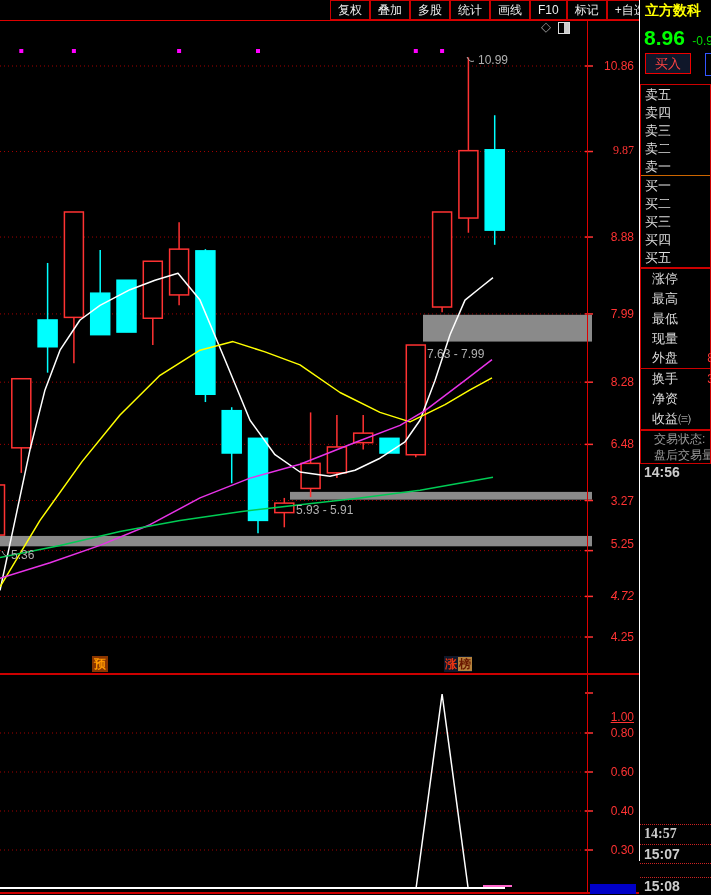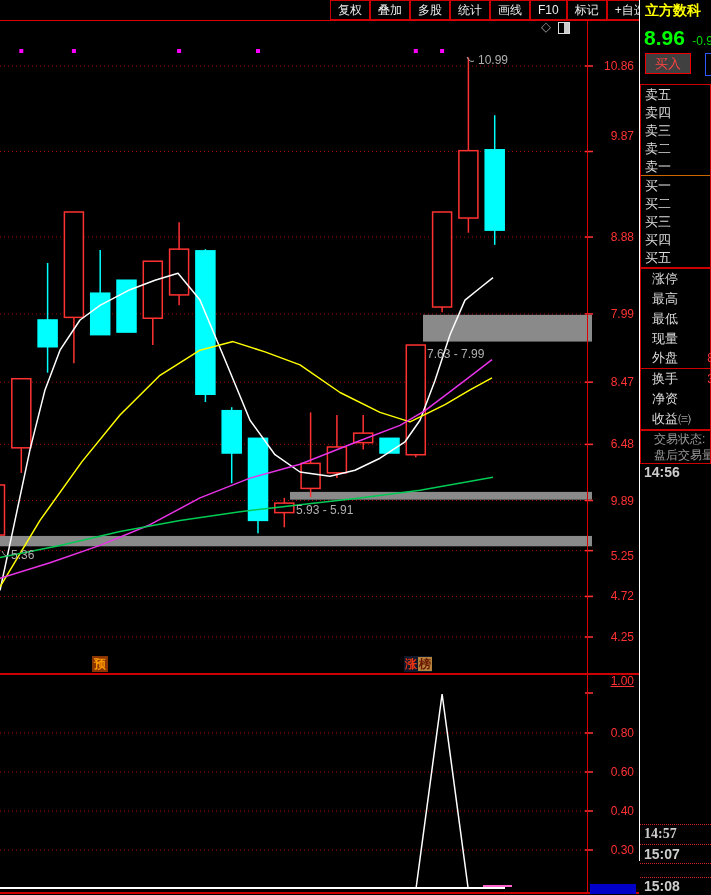--- a/index.html
+++ b/index.html
@@ -24,32 +24,32 @@
               font-size:12px;line-height:13px;}
   
   .vline-chart{position:absolute;left:587px;top:21px;width:0;height:872px;border-left:1px solid #d00;}
   .hline{position:absolute;left:0;width:639px;height:0;border-top:2px solid #c00;}
   #ind-top-border{top:673px;}
   #bottom-border{top:892px;}
   #blue-bar{position:absolute;left:590px;top:884px;width:46px;height:10px;background:#0000c8;}
   
   .chip{position:absolute;top:656px;height:16px;line-height:16px;font-size:12px;font-weight:bold;}
   #chip-yu{left:92px;padding:0 2px;background:#8a3500;color:#ff9900;}
-  #chip-zb{left:404px;background:#0f172a;}
+  #chip-zb{left:444px;background:#0f172a;}
   #chip-zb .zb-a{color:#e93312;padding:0 1px;}
   #chip-zb .zb-b{background:#b5823c;color:#6a1800;padding:0 1px;}
   
   #right-panel{position:absolute;left:639px;top:0;width:72px;height:861px;background:#000;
                border-left:1px solid #ffffff;}
   .rp-name{position:absolute;left:5px;top:2px;color:#ffff00;font-size:14px;font-weight:bold;white-space:nowrap;}
   .rp-price-row{position:absolute;left:4px;top:26px;white-space:nowrap;}
   .rp-price{color:#00ff00;font-size:21px;font-weight:bold;}
   .rp-chg{color:#00dd00;font-size:12px;margin-left:3px;}
   .rp-btn-row{position:absolute;left:5px;top:53px;height:22px;white-space:nowrap;}
-  .buy-btn{width:46px;height:21px;background:#404040;border:1px solid #e00;color:#ff4444;
+  .buy-btn{width:46px;height:21px;background:#0f172a;border:1px solid #e00;color:#ff4444;
            font-size:13px;padding:0;font-family:inherit;}
   .sliver-btn{position:absolute;left:60px;top:0;width:14px;height:21px;background:#000;
               border:1px solid #3355ff;}
   .order-book{position:absolute;left:0;top:84px;width:71px;height:184px;border:1px solid #c00;
               box-sizing:border-box;display:flex;flex-direction:column;font-family:Liberation Serif, serif;}
   .ob-row{flex:1;color:#ddd;font-size:13px;line-height:1;display:flex;align-items:center;
           padding-left:4px;}
   .ob-divider{height:0;border-top:1px solid #cc6600;}
   .info-box{position:absolute;left:0;top:268px;width:71px;height:162px;border:1px solid #c00;
             box-sizing:border-box;display:flex;flex-direction:column;}
@@ -217,32 +217,32 @@
       <line x1="585" y1="811" x2="593" y2="811" stroke="#ff3333" stroke-width="1.5"></line>
       <line x1="0" y1="850" x2="587" y2="850" stroke="#a40000" stroke-width="1" stroke-dasharray="1,3"></line>
       <line x1="585" y1="850" x2="593" y2="850" stroke="#ff3333" stroke-width="1.5"></line>
       <line x1="0" y1="888" x2="505" y2="888" stroke="#ffffff" stroke-width="2"></line>
       <polyline points="416.1,888 442.1,694 468.1,888" fill="none" stroke="#ffffff" stroke-width="1.5"></polyline>
       <line x1="483" y1="886" x2="512" y2="886" stroke="#ff66cc" stroke-width="2"></line>
     </svg>
 
   <div id="main-axis">
       <div class="axis-label" style="top: 60px;">10.86</div>
-      <div class="axis-label" style="top: 130px;">9.87</div>
+      <div class="axis-label" style="top: 144px; font-family: Liberation Serif, serif;">9.87</div>
       <div class="axis-label" style="top: 231.044px;">8.88</div>
       <div class="axis-label" style="top: 307.927px; text-align: right;">7.99</div>
-      <div class="axis-label" style="top: 376.171px;">8.47</div>
+      <div class="axis-label" style="top: 376.171px;">8.28</div>
       <div class="axis-label" style="top: 438.369px;">6.48</div>
-      <div class="axis-label" style="top: 494.52px;">9.89</div>
-      <div class="axis-label" style="top: 550px; text-align: right;">5.25</div>
-      <div class="axis-label" style="top: 590.408px;">4.72</div>
+      <div class="axis-label" style="top: 494.52px;">3.27</div>
+      <div class="axis-label" style="top: 538px; text-align: right;">5.25</div>
+      <div class="axis-label" style="top: 590.408px; font-style: italic;">4.72</div>
       <div class="axis-label" style="top: 631.009px;">4.25</div>
     </div>
   <div id="sub-axis">
-      <div class="axis-label" style="top: 675px; text-decoration: underline;">1.00</div>
+      <div class="axis-label" style="top: 711px; text-decoration: underline;">1.00</div>
       <div class="axis-label" style="top: 727px;">0.80</div>
       <div class="axis-label" style="top: 766px;">0.60</div>
       <div class="axis-label" style="top: 805px;">0.40</div>
       <div class="axis-label" style="top: 844px;">0.30</div>
     </div>
 
   <div class="vline-chart"></div>
   <div class="hline" id="ind-top-border"></div>
   <div class="hline" id="bottom-border"></div>
   <div id="blue-bar"></div>

